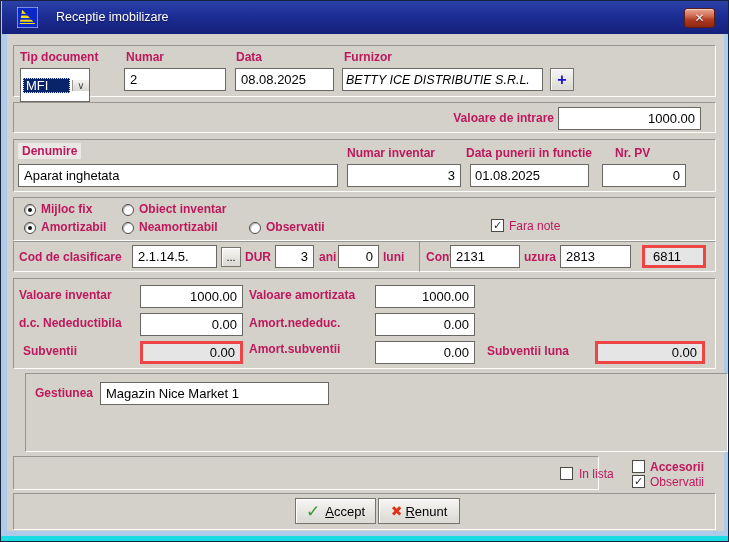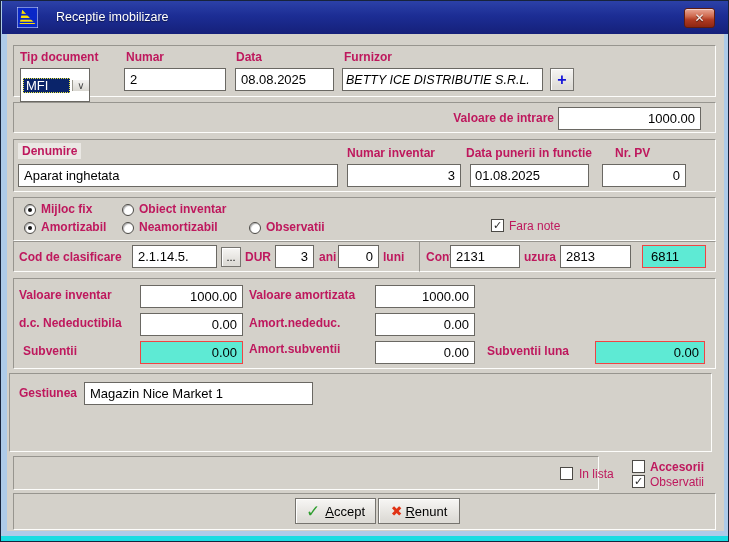--- a/index.html
+++ b/index.html
@@ -41,21 +41,21 @@
   .lbl.plain { font-weight:normal; }
   .lbl.chip { background:#eae8e4; padding:1px 4px; }
 
   .field {
     position:absolute; height:23px; background:#fff;
     border:1px solid #6a6863; font-size:13px; color:#000;
     display:flex; align-items:center; padding:0 5px;
     white-space:nowrap; overflow:hidden; cursor:text;
   }
   .field.num { justify-content:flex-end; }
-  .field.ro { background:#5eead4; border:1px solid #ef4444; cursor:default; }
+  .field.ro { background:#e5e5e5; border:3px solid #ef4444; cursor:default; }
 
   .combo {
     position:absolute; height:34px; background:#fff; border:1px solid #6a6863;
     display:flex; align-items:center; cursor:pointer;
   }
   .combo-sel {
     flex:1; margin:2px; background:#0a246a; color:#fff; font-size:13px;
     display:flex; align-items:center; padding:0 3px;
     outline:1px dotted #e8e840; outline-offset:-1px;
   }
@@ -200,21 +200,21 @@
       <div class="field num" style="left:361px; top:34px; width:100px;">0.00</div>
 
       <span class="lbl" style="left:9px; top:65px;">Subventii</span>
       <div class="field num ro" style="left:126px; top:62px; width:103px;">0.00</div>
       <span class="lbl" style="left:235px; top:63px;">Amort.subventii</span>
       <div class="field num" style="left:361px; top:62px; width:100px;">0.00</div>
       <span class="lbl" style="left:473px; top:65px;">Subventii luna</span>
       <div class="field num ro" style="left:581px; top:62px; width:110px;">0.00</div>
     </div>
 
-    <div class="panel" style="left:2px; top:339px; width:703px; height:79px;">
+    <div class="panel" style="left:18px; top:339px; width:703px; height:79px;">
       <span class="lbl" style="left:9px; top:12px;">Gestiunea</span>
       <div class="field" style="left:74px; top:8px; width:229px;">Magazin Nice Market 1</div>
     </div>
 
     <div class="panel" style="left:6px; top:422px; width:586px; height:34px;">
       <span class="checkbox" style="left:546px; top:10px;"></span>
       <span class="lbl plain" style="left:565px; top:10px;">In lista</span>
       <span class="checkbox" style="left:618px; top:3px;"></span>
       <span class="lbl plain" style="left:636px; top:3px;font-weight:bold;">Accesorii</span>
       <span class="checkbox" style="left:618px; top:18px;">

